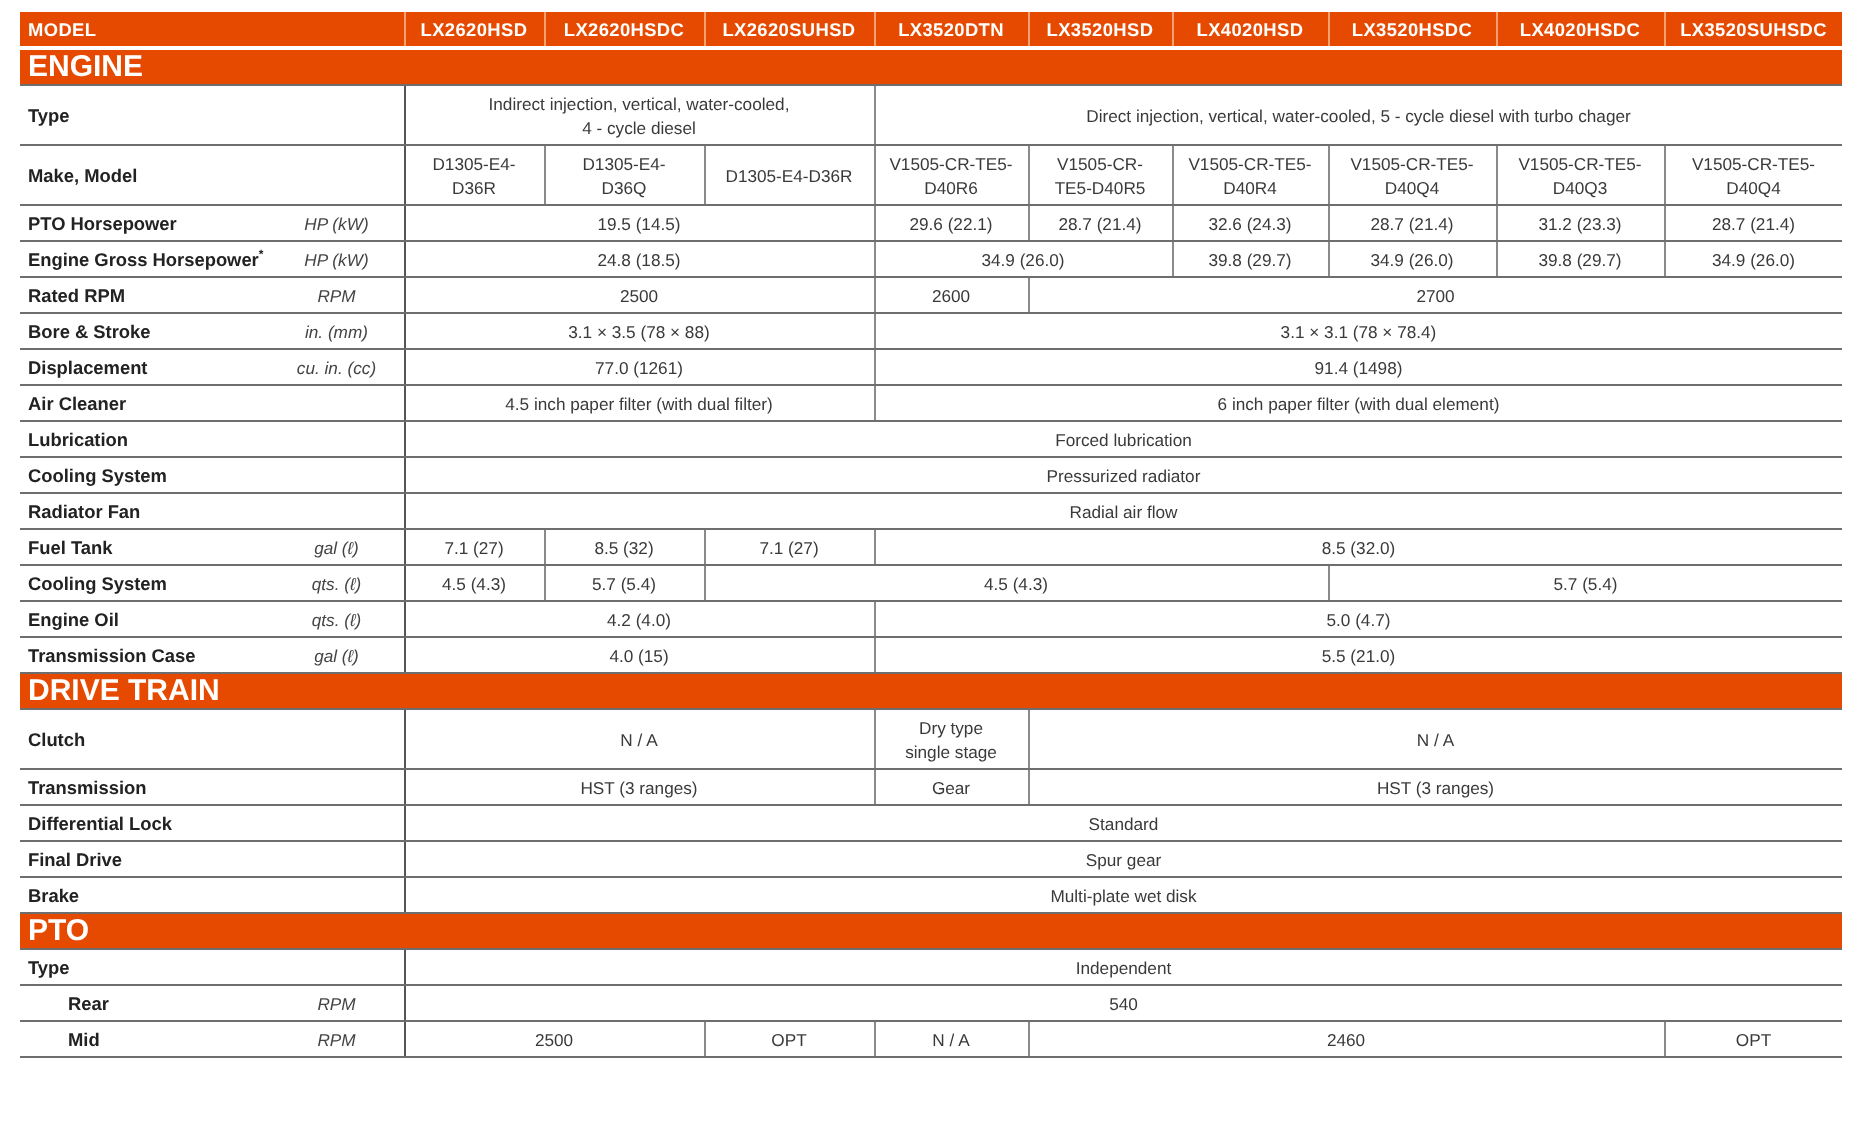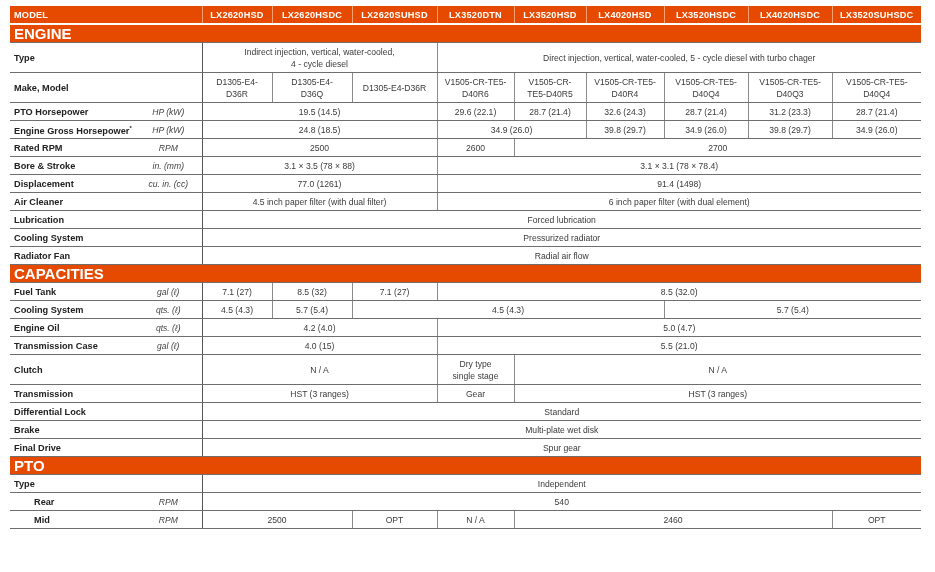--- a/index.html
+++ b/index.html
@@ -131,23 +131,20 @@
     <tr class="r1">
       <td class="lbl" colspan="2">Cooling System</td>
       <td class="first" colspan="9">Pressurized radiator</td>
     </tr>
 
     <tr class="r1">
       <td class="lbl" colspan="2">Radiator Fan</td>
       <td class="first" colspan="9">Radial air flow</td>
     </tr>
 
-    <tr class="sec">
-      <td colspan="11">CAPACITIES</td>
-    </tr>
 
     <tr class="r1">
       <td class="lbl">Fuel Tank</td>
       <td class="unit">gal (ℓ)</td>
       <td class="first">7.1 (27)</td>
       <td>8.5 (32)</td>
       <td>7.1 (27)</td>
       <td colspan="6">8.5 (32.0)</td>
     </tr>
 
@@ -167,20 +164,23 @@
       <td colspan="6">5.0 (4.7)</td>
     </tr>
 
     <tr class="r1">
       <td class="lbl">Transmission Case</td>
       <td class="unit">gal (ℓ)</td>
       <td class="first" colspan="3">4.0 (15)</td>
       <td colspan="6">5.5 (21.0)</td>
     </tr>
 
+    <tr class="sec">
+      <td colspan="11">DRIVE TRAIN</td>
+    </tr>
 
     <tr class="r2">
       <td class="lbl" colspan="2">Clutch</td>
       <td class="first" colspan="3">N / A</td>
       <td><span>Dry type</span><br><span>single stage</span></td>
       <td colspan="5">N / A</td>
     </tr>
 
     <tr class="r1">
       <td class="lbl" colspan="2">Transmission</td>
@@ -188,27 +188,27 @@
       <td>Gear</td>
       <td colspan="5">HST (3 ranges)</td>
     </tr>
 
     <tr class="r1">
       <td class="lbl" colspan="2">Differential Lock</td>
       <td class="first" colspan="9">Standard</td>
     </tr>
 
     <tr class="r1">
+      <td class="lbl" colspan="2">Final Drive</td>
+      <td class="first" colspan="9">Spur gear</td>
+    </tr>
+
+    <tr class="r1">
       <td class="lbl" colspan="2">Brake</td>
       <td class="first" colspan="9">Multi-plate wet disk</td>
-    </tr>
-
-    <tr class="r1">
-      <td class="lbl" colspan="2">Final Drive</td>
-      <td class="first" colspan="9">Spur gear</td>
     </tr>
 
     <tr class="sec">
       <td colspan="11">PTO</td>
     </tr>
 
     <tr class="r1">
       <td class="lbl" colspan="2">Type</td>
       <td class="first" colspan="9">Independent</td>
     </tr>

